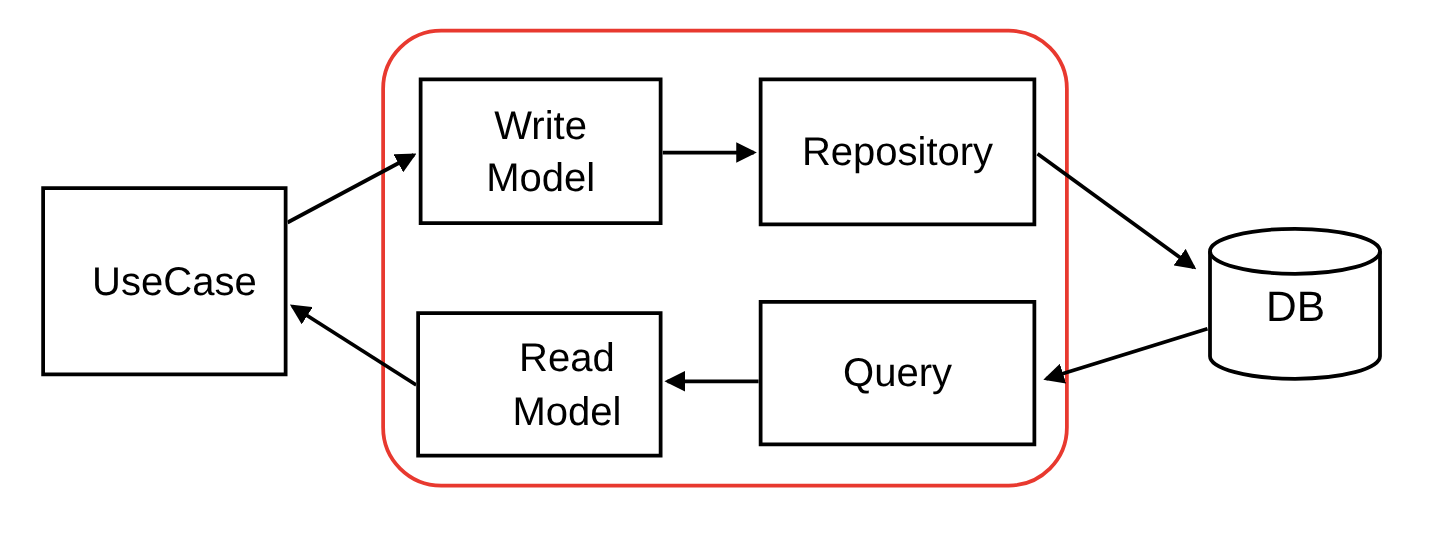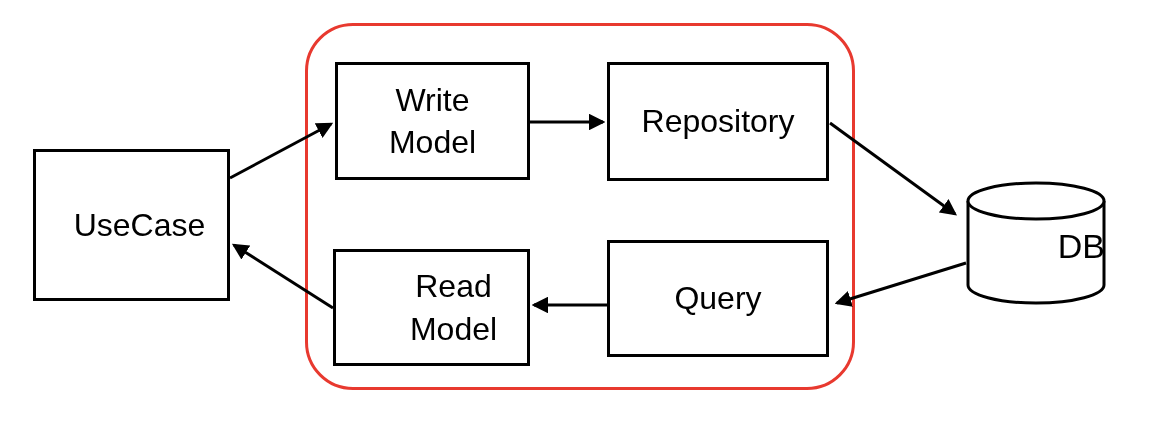--- a/index.html
+++ b/index.html
@@ -56,21 +56,21 @@
   .node-read      { left: 333px; top: 249px; width: 197px; height: 117px; padding-left: 44px; }
   .node-query     { left: 607px; top: 240px; width: 222px; height: 117px; }
   .db-label {
     position: absolute;
     left: 968px;
     top: 210px;
     width: 137px;
     height: 72px;
     display: flex;
     align-items: center;
-    justify-content: flex-end;
+    justify-content: center;
     font-size: 34px;
     color: #000000;
     z-index: 4;
   }
   .line { display: block; }
 </style>
 </head>
 <body>
 
 <div class="canvas">

